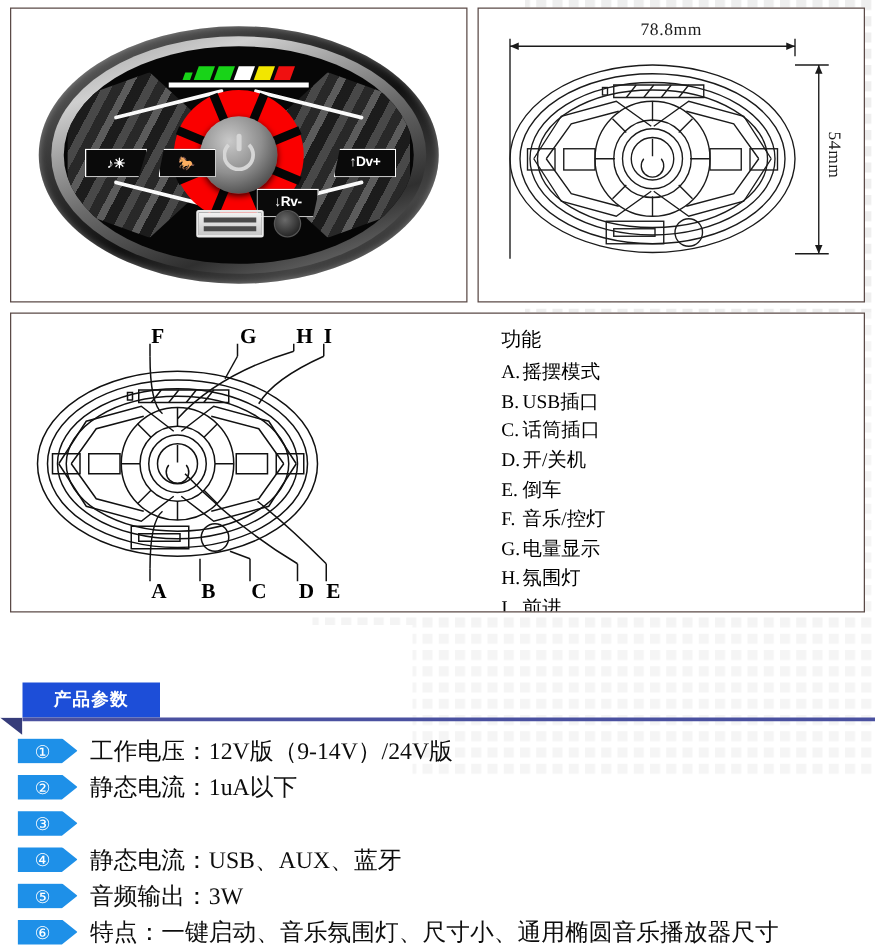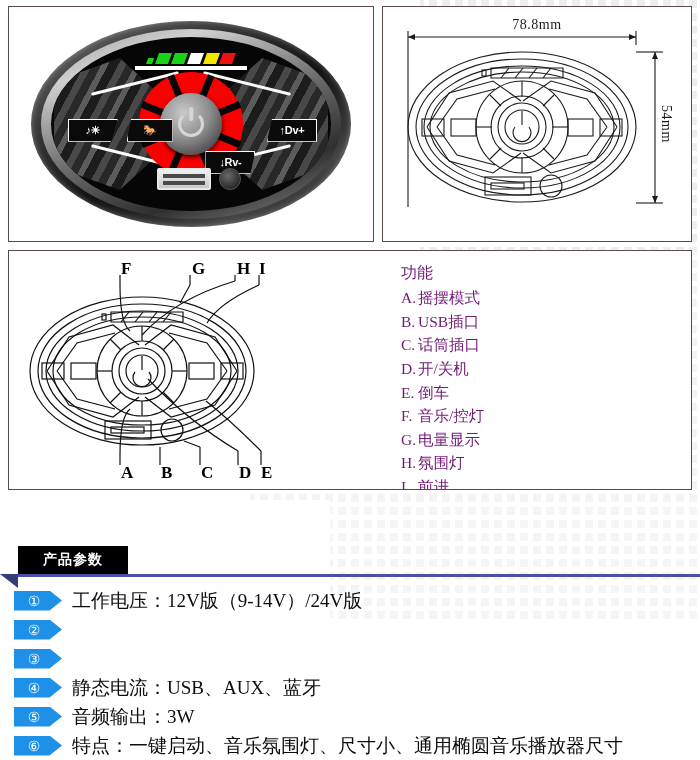--- a/index.html
+++ b/index.html
@@ -231,21 +231,21 @@
     font-size: 17px;
     font-weight: bold;
     color: #000;
   }
   .legend {
     position: absolute;
     left: 392px;
     top: 10px;
     font-family: "Liberation Serif", serif;
     font-size: 15.5px;
-    color: #701a75;
+    color: #000000;
     line-height: 1.52;
   }
   .legend .legend-title { font-size: 16px; margin-bottom: 1px; }
   .legend .legend-row { white-space: nowrap; }
   .legend .legend-key { display: inline-block; min-width: 17px; }
 
   
   #spec-section {
     position: absolute;
     left: 0; top: 546px;
@@ -531,32 +531,33 @@
           <div class="legend-row"><span class="legend-key">F.</span><span>音乐/控灯</span></div>
           <div class="legend-row"><span class="legend-key">G.</span><span>电量显示</span></div>
           <div class="legend-row"><span class="legend-key">H.</span><span>氛围灯</span></div>
           <div class="legend-row"><span class="legend-key">I.</span><span>前进</span></div>
         </div>
     </div>
   </div>
 </div>
 
 <div id="spec-section">
-  <div id="spec-banner" style="background: #000000;">
+  <div id="spec-banner" style="background: #1d4ed8;">
     <span>产品参数</span>
   </div>
   <div id="spec-banner-fold"></div>
   <div id="spec-banner-rule" style="background: rgb(74, 81, 160);"></div>
   <div class="spec-list" id="spec-list">
       <div class="spec-row">
         <div class="spec-marker" style="background: rgb(30, 144, 232);">①</div>
         <div class="spec-text">工作电压：12V版（9-14V）/24V版</div>
       </div>
       <div class="spec-row">
         <div class="spec-marker" style="background: rgb(30, 144, 232);">②</div>
+        <div class="spec-text">静态电流：1uA以下</div>
       </div>
       <div class="spec-row">
         <div class="spec-marker" style="background: rgb(30, 144, 232);">③</div>
       </div>
       <div class="spec-row">
         <div class="spec-marker" style="background: rgb(30, 144, 232);">④</div>
         <div class="spec-text">静态电流：USB、AUX、蓝牙</div>
       </div>
       <div class="spec-row">
         <div class="spec-marker" style="background: rgb(30, 144, 232);">⑤</div>

